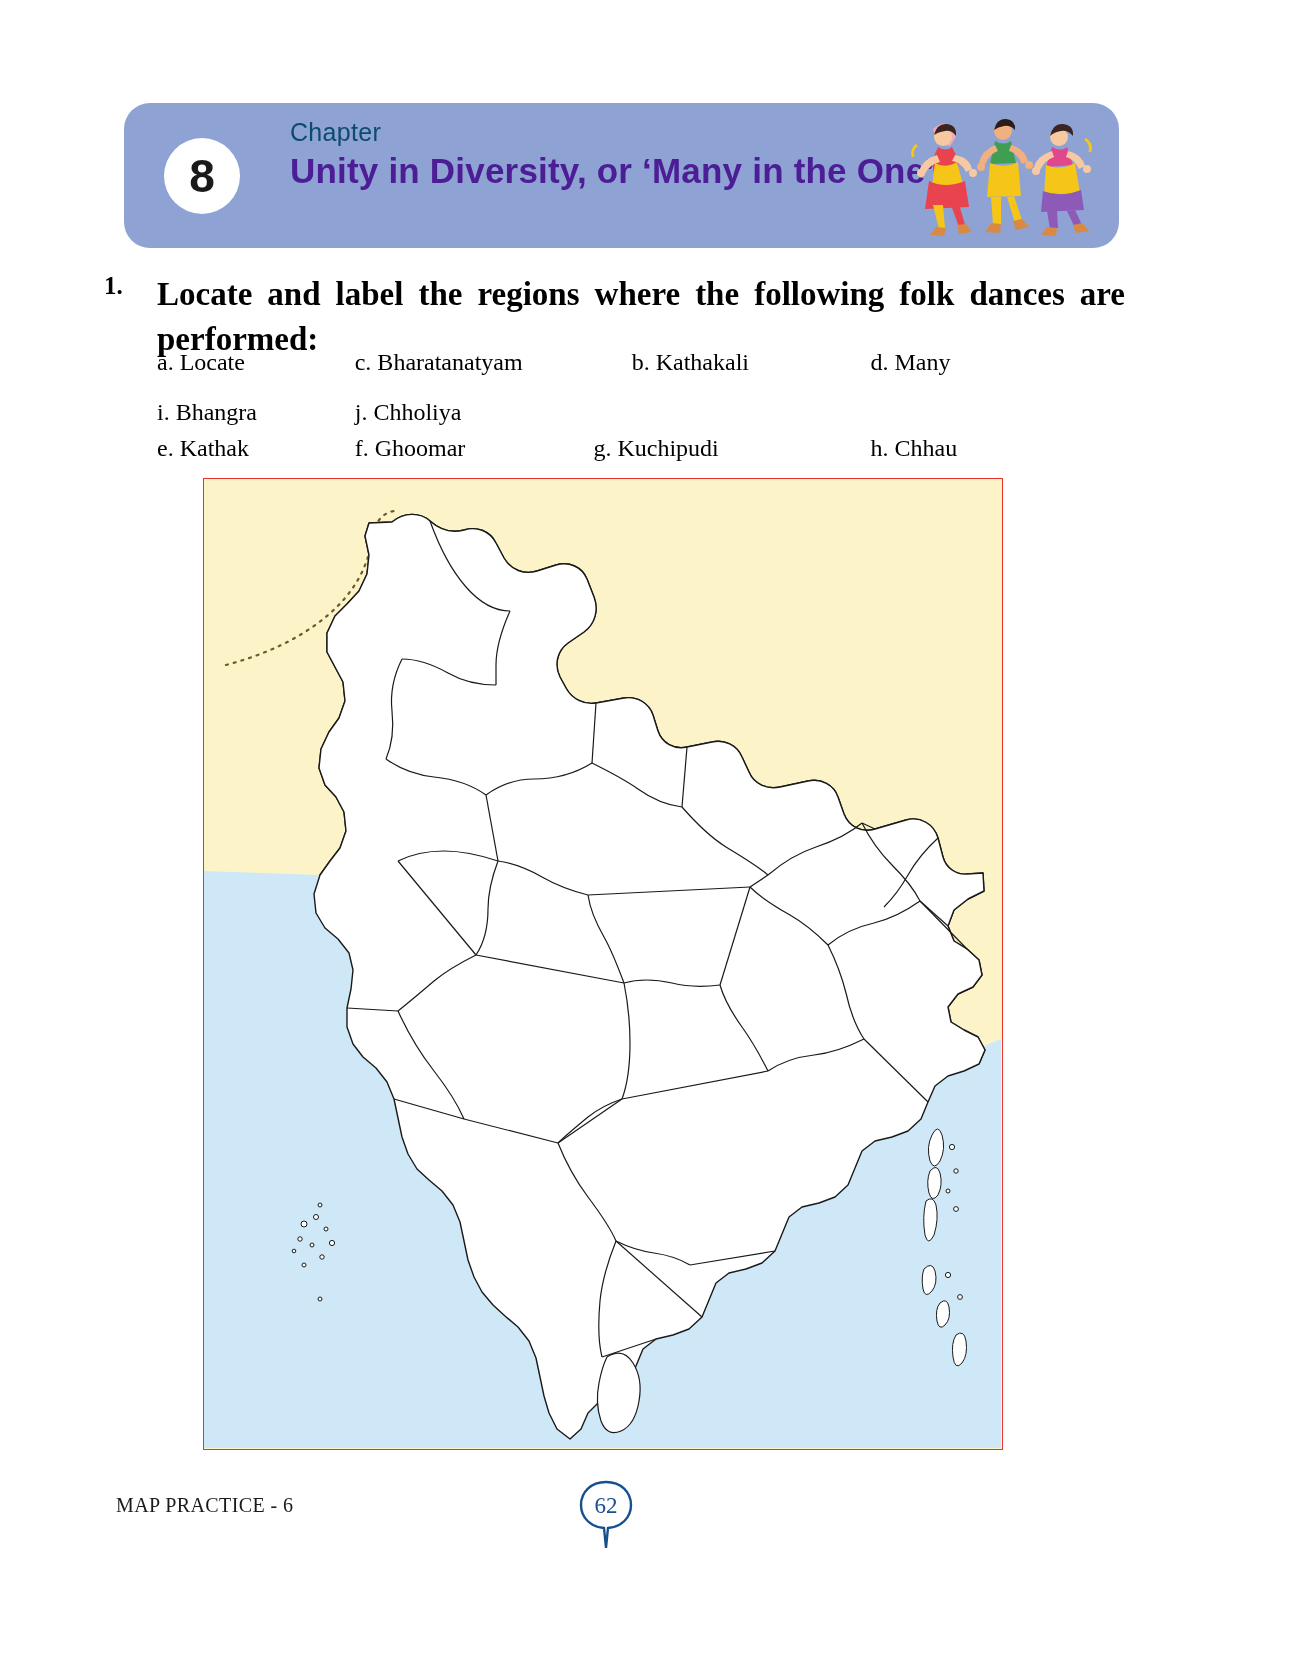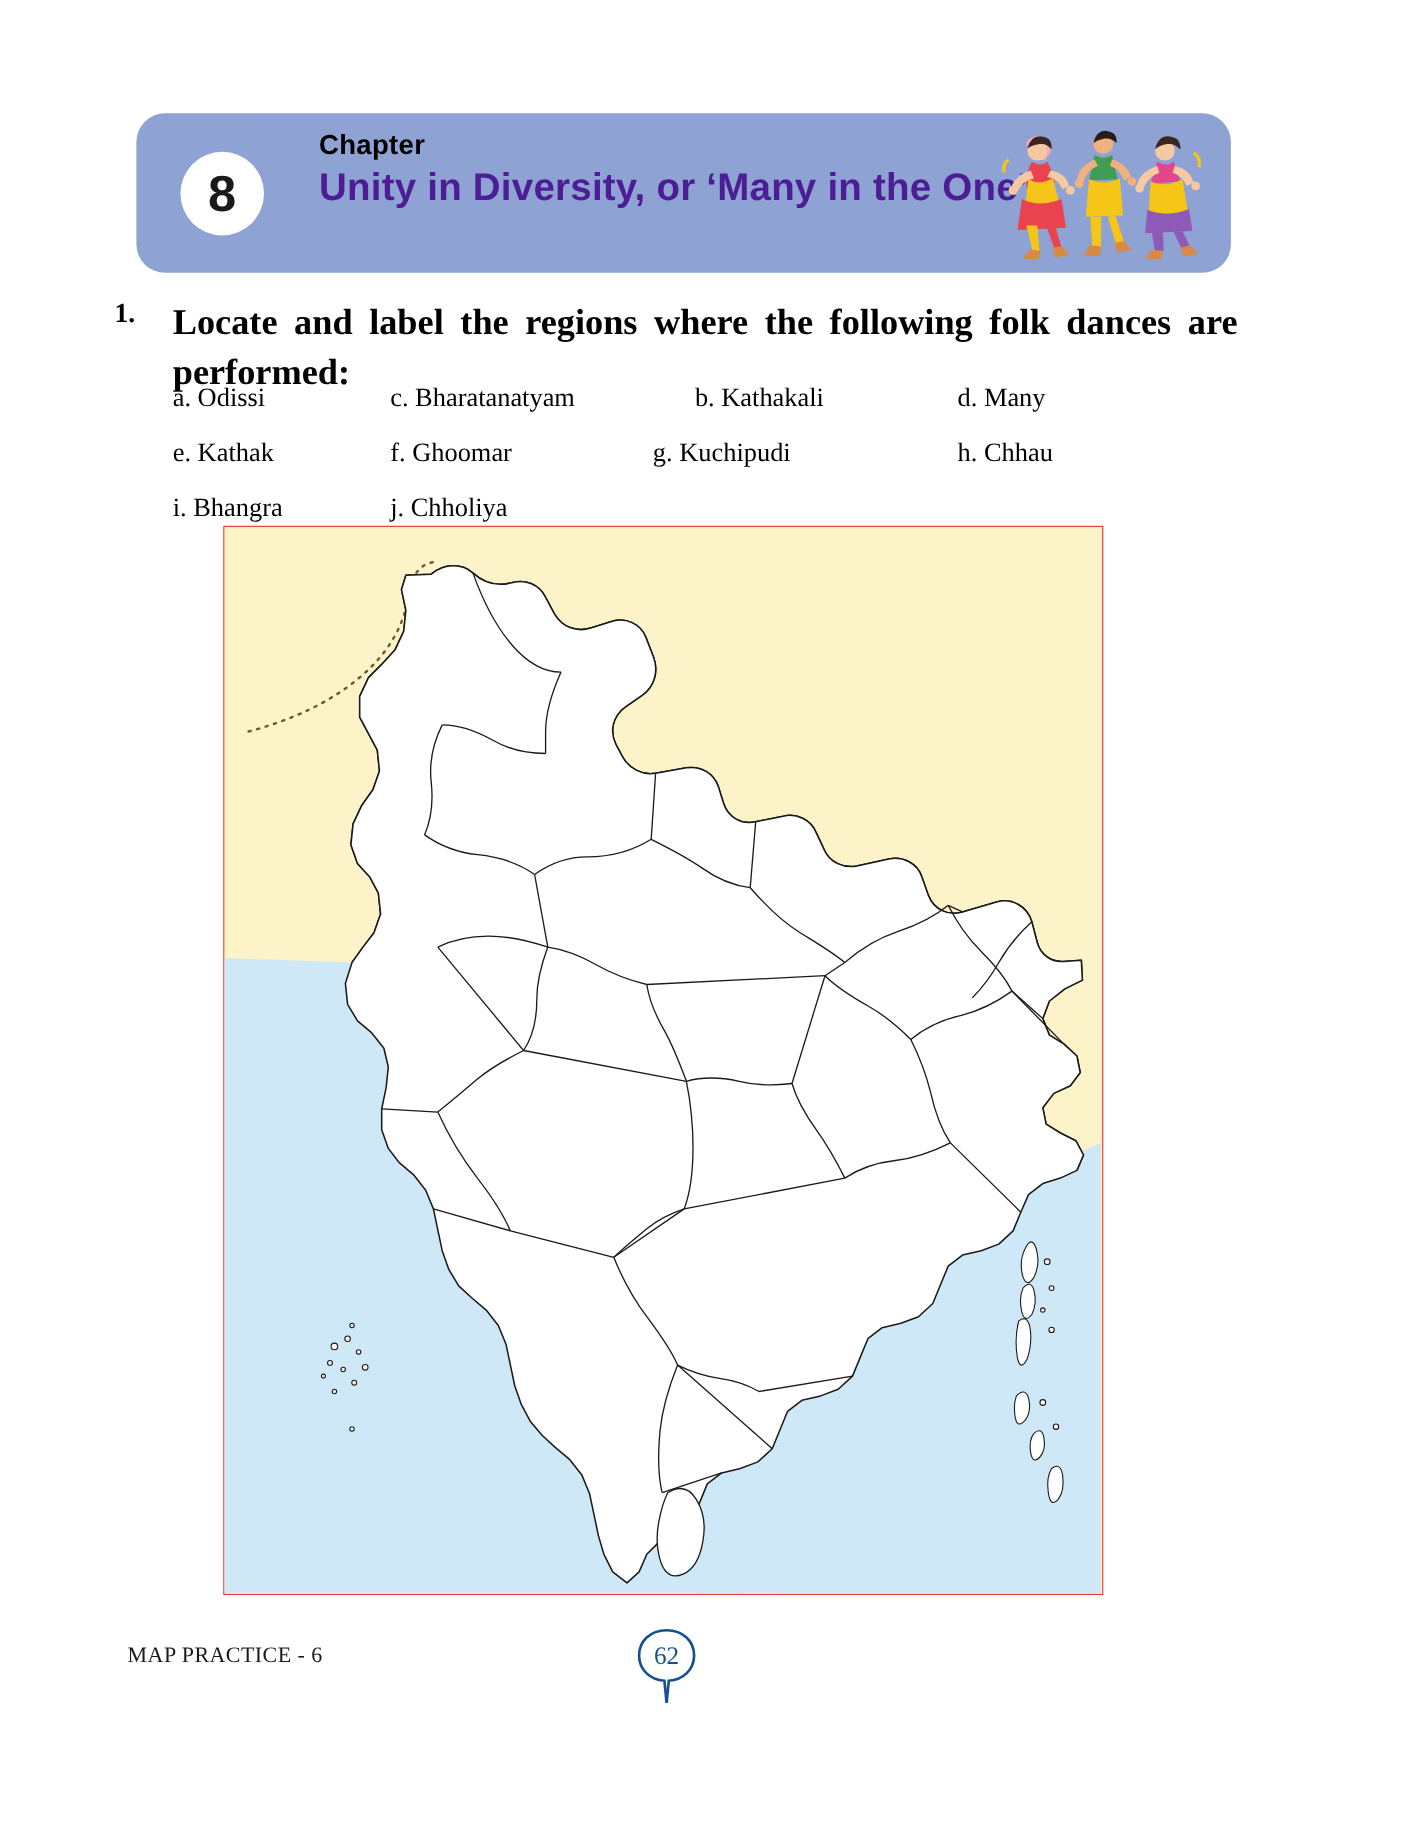--- a/index.html
+++ b/index.html
@@ -50,23 +50,23 @@
     color: #1a1a1a;
   }
   .chapter-text-block {
     position: absolute;
     left: 166px;
     top: 14px;
     width: 700px;
   }
   .chapter-word {
     font-family: "Liberation Sans", sans-serif;
-    font-weight: bold;
+    font-weight: normal;
     font-size: 25px;
-    color: #000000;
+    color: #0c4a6e;
     letter-spacing: 0.3px;
     line-height: 1.25;
     margin-bottom: 2px;
   }
   .chapter-title {
     font-family: "Liberation Sans", sans-serif;
     font-weight: bold;
     font-size: 35px;
     line-height: 1.18;
     color: #4c1d95;
@@ -229,36 +229,36 @@
         <path d="M178 28 q7 4 5 13" stroke="#f5c518" stroke-width="3" fill="none"></path>
       </g>
     </svg>
   </div>
 
   <div class="q-number">1.</div>
   <div class="q-text">Locate and label the regions where the following folk dances are performed:</div>
 
   <div class="options">
     <div class="opt-row">
-      <div class="opt c1">a. Odissi</div>
+      <div class="opt c1">a. Locate</div>
       <div class="opt c3">c. Bharatanatyam</div>
       <div class="opt c2">b. Kathakali</div>
       <div class="opt c4">d. Many</div>
+    </div>
+    <div class="opt-row last">
+      <div class="opt c1">i. Bhangra</div>
+      <div class="opt c2">j. Chholiya</div>
+      <div class="opt c3"></div>
+      <div class="opt c4"></div>
     </div>
     <div class="opt-row">
       <div class="opt c1">e. Kathak</div>
       <div class="opt c2">f. Ghoomar</div>
       <div class="opt c3">g. Kuchipudi</div>
       <div class="opt c4">h. Chhau</div>
-    </div>
-    <div class="opt-row last">
-      <div class="opt c1">i. Bhangra</div>
-      <div class="opt c2">j. Chholiya</div>
-      <div class="opt c3"></div>
-      <div class="opt c4"></div>
     </div>
   </div>
 
   <div class="map-frame">
     <svg width="797" height="969" viewBox="0 0 797 969">
 
       <rect x="0" y="0" width="797" height="969" fill="#fdf3c9"></rect>
 
       <path d="M0 400 L40 398 L80 402 L120 404 L0 404 Z" fill="none"></path>
       <path d="M0 396 H120 L150 402 L190 400 L230 404 L260 406 L300 430 L330 470 L350 520 L360 580

